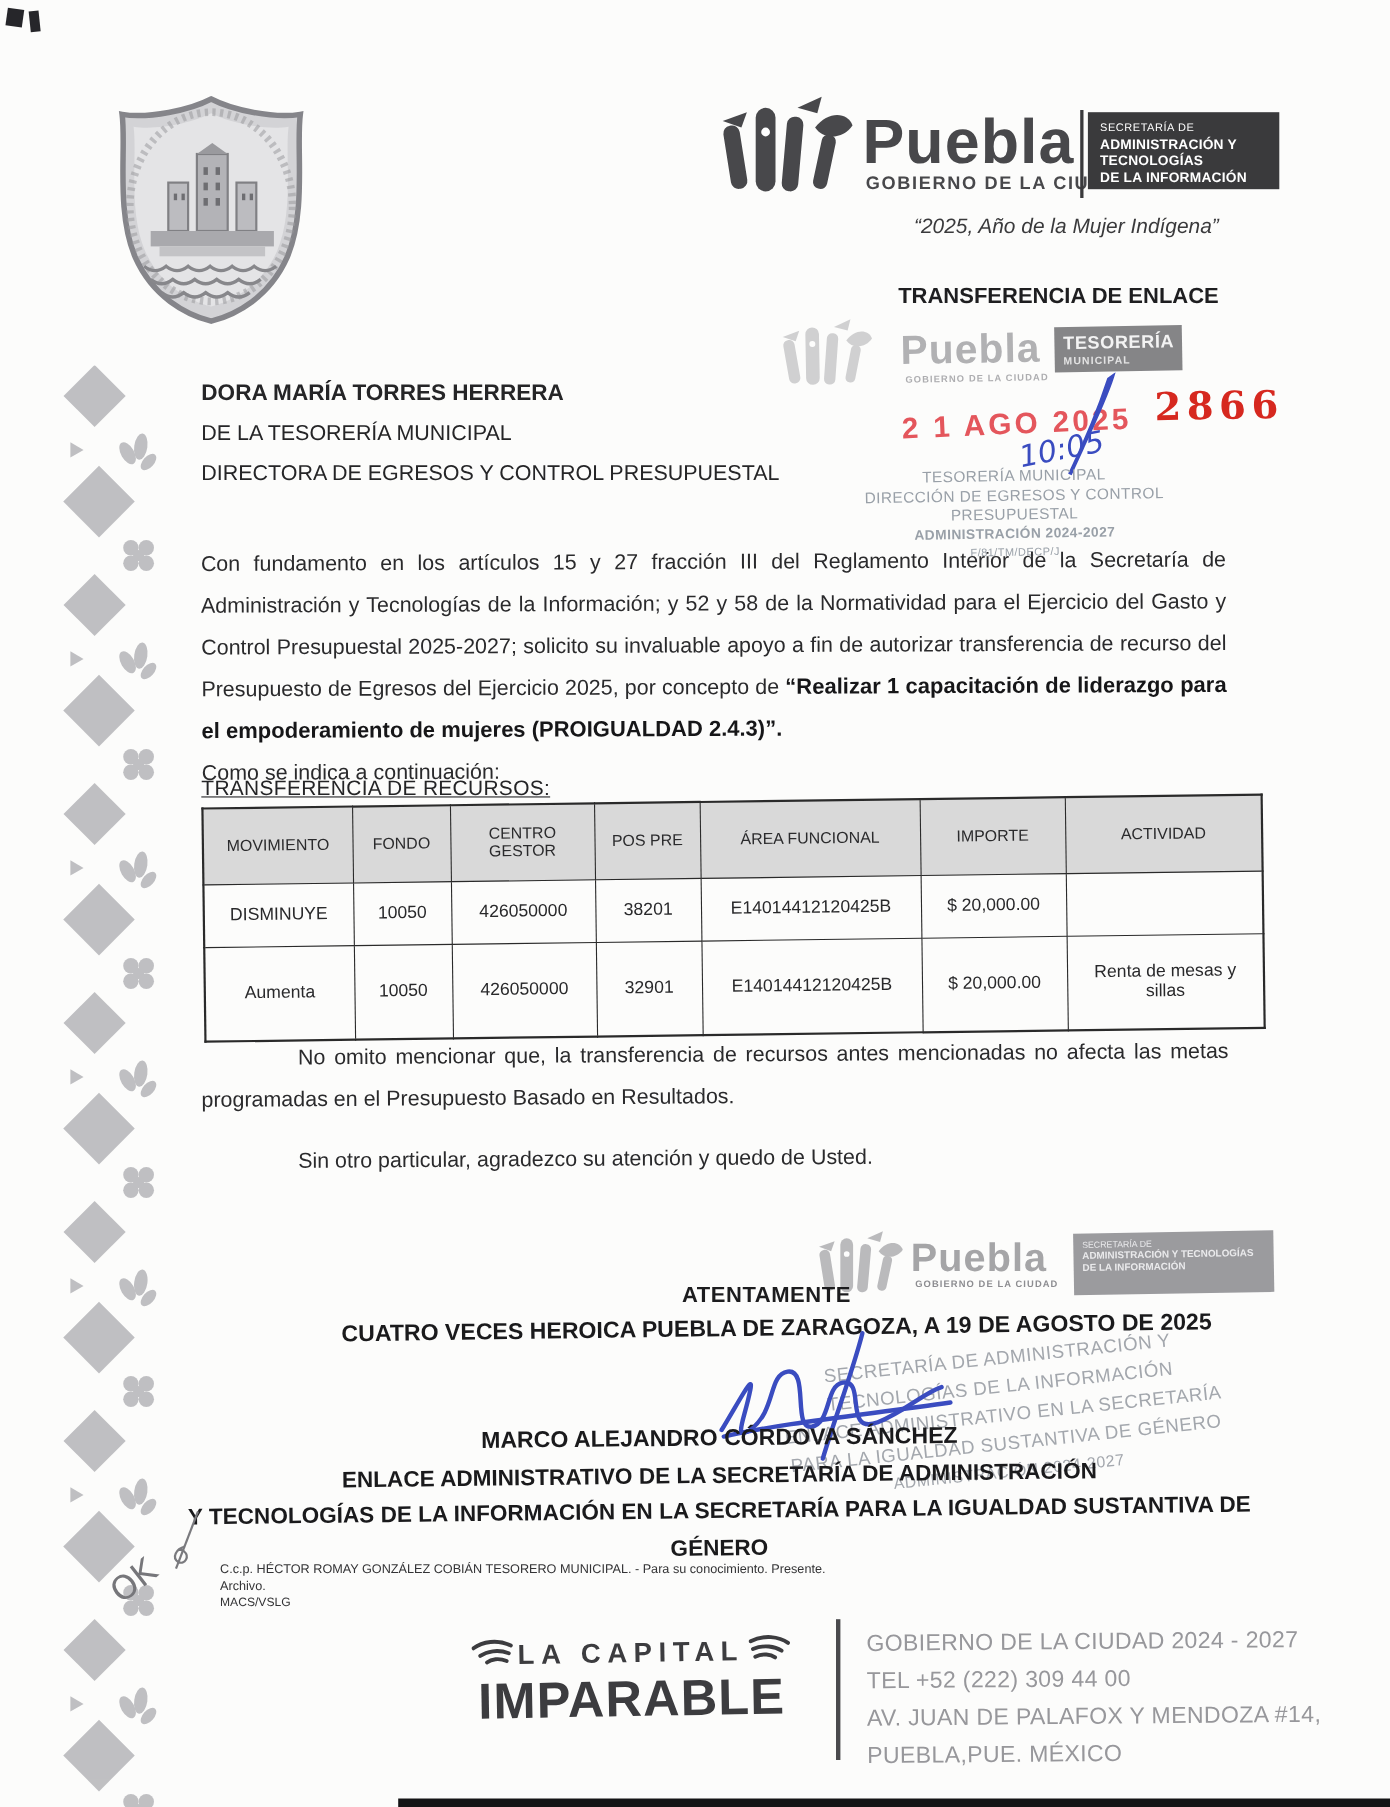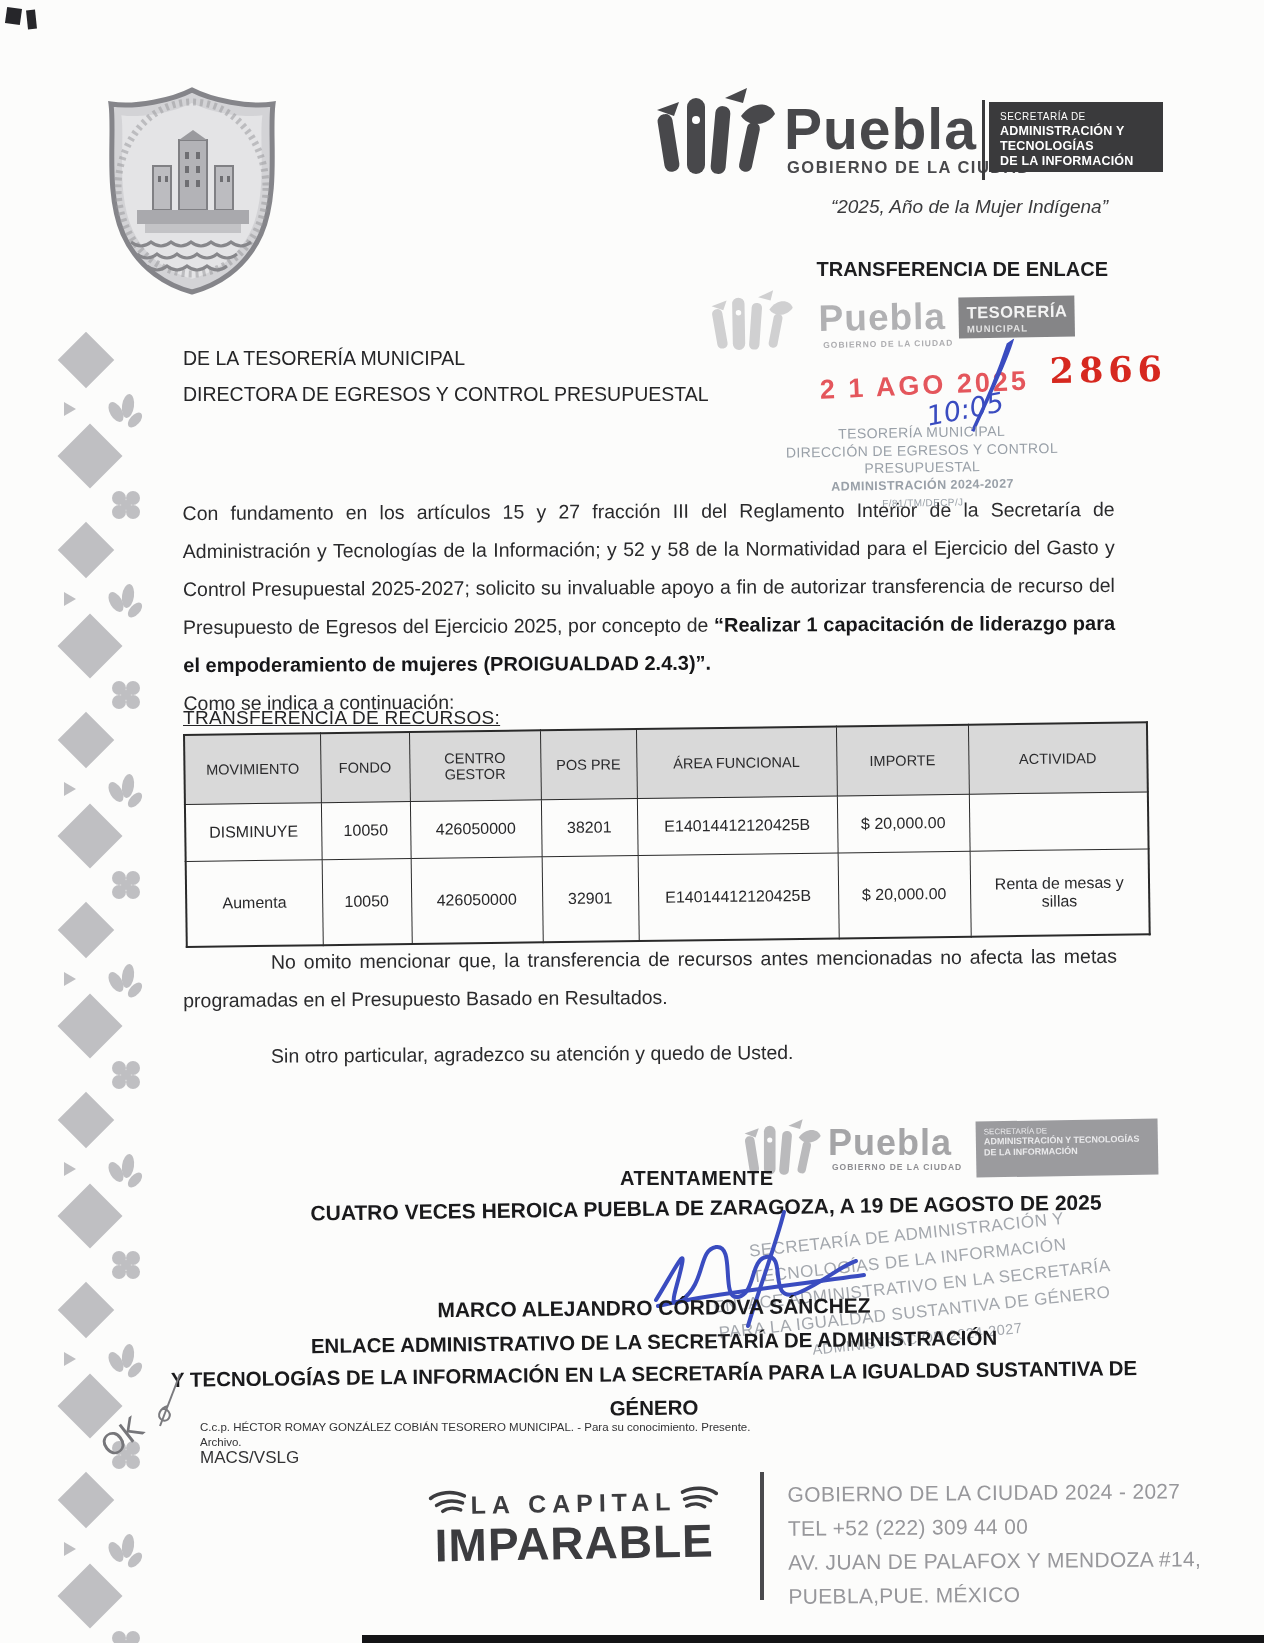--- a/index.html
+++ b/index.html
@@ -212,20 +212,21 @@
     <div class="abs rs-office" style="left:58px;top:142px">
       <div class="o">TESORERÍA MUNICIPAL</div>
       <div class="o">DIRECCIÓN DE EGRESOS Y CONTROL</div>
       <div class="o">PRESUPUESTAL</div>
       <div class="o o4">ADMINISTRACIÓN 2024-2027</div>
       <div class="o o5">F/81/TM/DECP/J</div>
     </div>
   </div>
 
   <div class="abs rcpt" style="left:183px;top:340px">
+    <div class="name">DORA MARÍA TORRES HERRERA</div>
     <div>DE LA TESORERÍA MUNICIPAL</div>
     <div>DIRECTORA DE EGRESOS Y CONTROL PRESUPUESTAL</div>
   </div>
 
   <div class="abs bodytext" style="left:183px;top:492px">
     <span>Con fundamento en los artículos 15 y 27 fracción III del Reglamento Interior de la Secretaría de Administración y Tecnologías de la Información; y 52 y 58 de la Normatividad para el Ejercicio del Gasto y Control Presupuestal 2025-2027; solicito su invaluable apoyo a fin de autorizar transferencia de recurso del Presupuesto de Egresos del Ejercicio 2025, por concepto de </span><span class="hl">“Realizar 1 capacitación de liderazgo para el empoderamiento de mujeres (PROIGUALDAD 2.4.3)”.</span>
     <div class="cont-line">Como se indica a continuación:</div>
   </div>
 
   <div class="abs tbl-title" style="left:183px;top:707px">TRANSFERENCIA DE RECURSOS:</div>
@@ -319,21 +320,21 @@
         <path d="M14,58 L34,6"></path>
         <path d="M22,38 C14,40 10,48 16,52 C22,55 27,47 21,42 C18,40 15,41 14,44"></path>
       </g>
     </svg>
   </div>
   <div class="abs ok-mark" style="left:100px;top:1420px">OK</div>
 
   <div class="abs ccp" style="left:200px;top:1420px">
     <div>C.c.p. HÉCTOR ROMAY GONZÁLEZ COBIÁN TESORERO MUNICIPAL. - Para su conocimiento. Presente.</div>
     <div>Archivo.</div>
-    <div style="font-size:17px">MACS/VSLG</div>
+    <div style="font-size:11px">MACS/VSLG</div>
   </div>
 
   <div class="abs cap-logo" style="left:414px;top:1486px">
     <div>
       <span class="wing">
         <svg width="38" height="30" viewBox="0 0 38 30">
             <g fill="none" stroke="#3c3c3f" stroke-width="3.5" stroke-linecap="round">
           <path d="M36,8 C24,2 10,4 2,10"></path>
               <path d="M34,15 C24,11 14,13 8,17"></path>
               <path d="M32,22 C25,19 18,20 14,23"></path>

